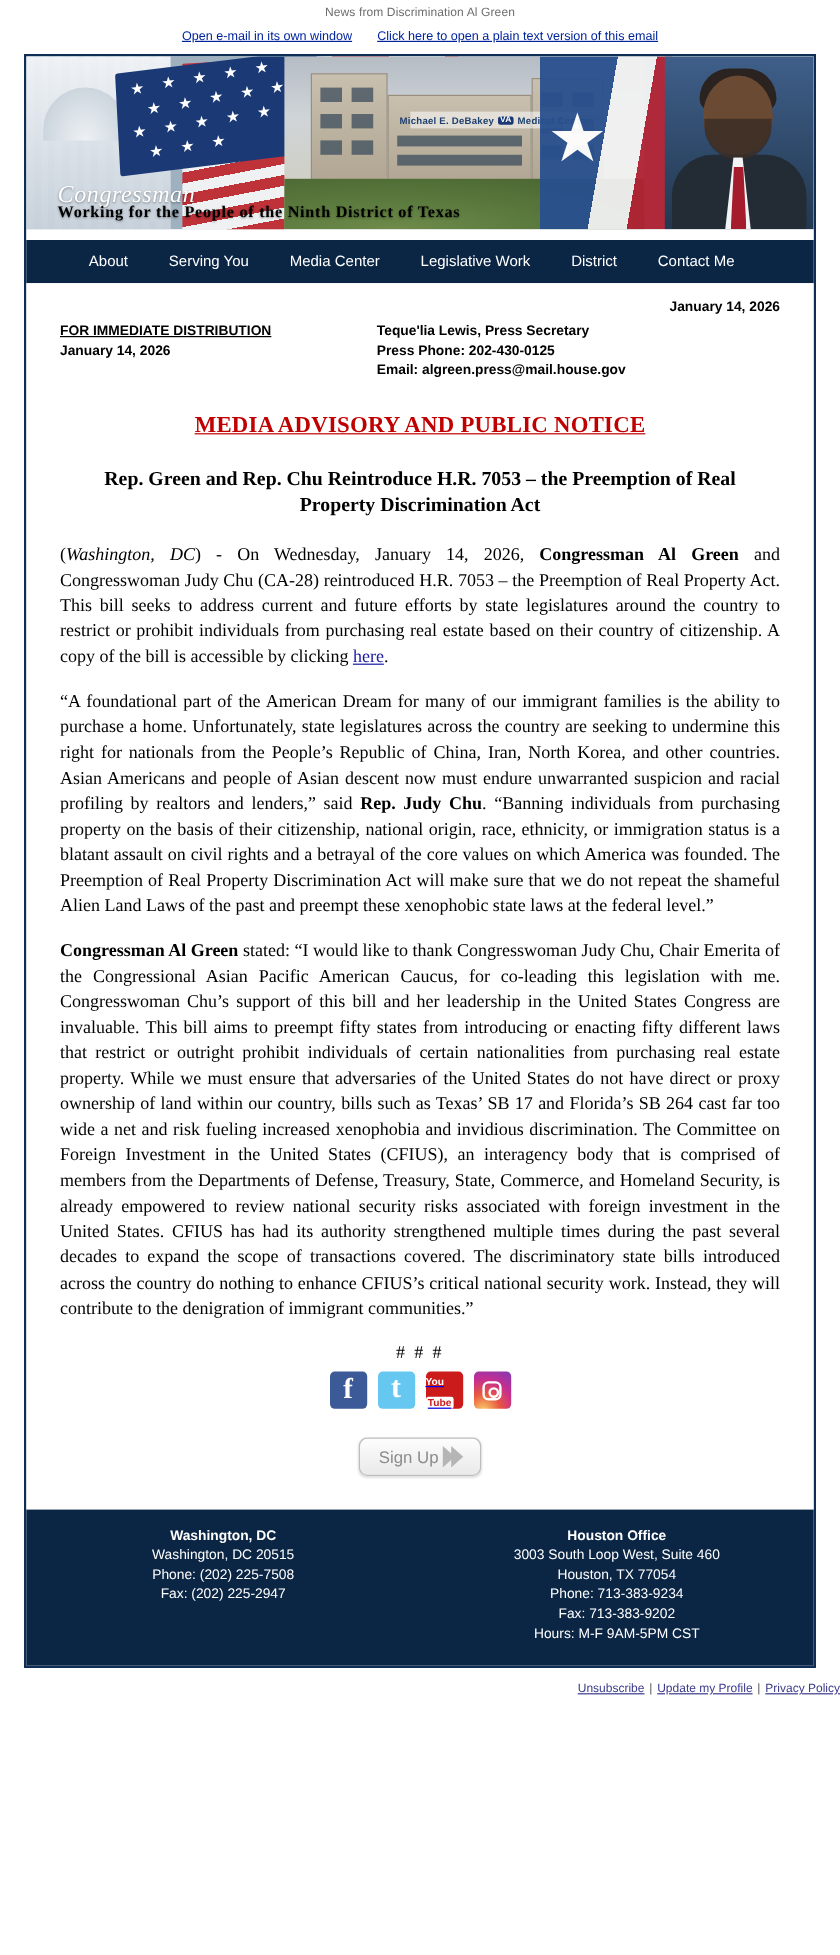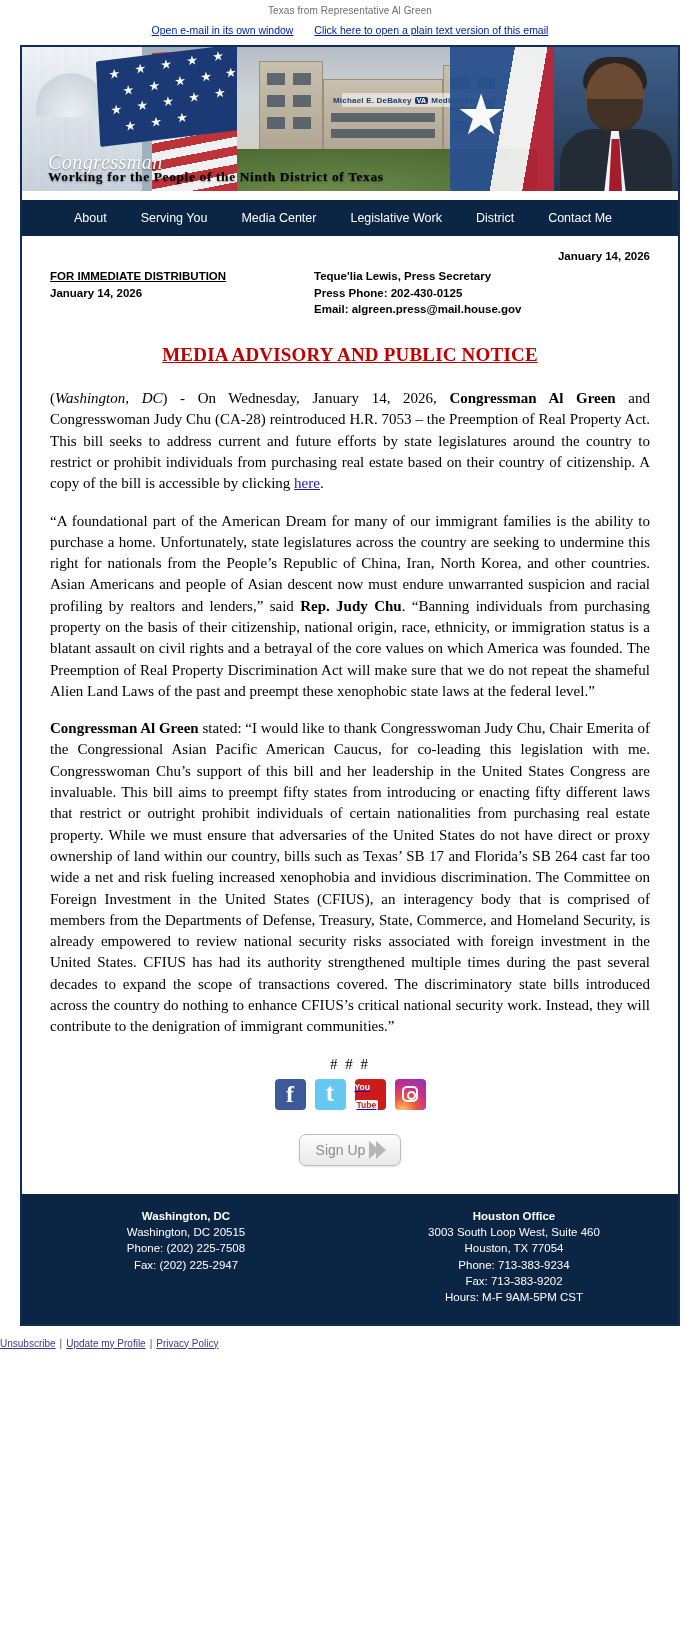--- a/index.html
+++ b/index.html
@@ -292,32 +292,32 @@
   .footer{
     background:#0b2545; color:#ffffff;
     display:flex; padding:14px 0 18px 0;
   }
   .foff{ width:50%; text-align:center; font-size:11.5px; line-height:1.42;
          font-family:"Liberation Sans", sans-serif; }
   .foff .fname{ font-weight:bold; }
 
   
   .bottom-links{
-    text-align:left; padding:12px 0 16px 0; font-size:10px;
+    text-align:right; padding:12px 0 16px 0; font-size:10px;
   }
   .bottom-links a{ color:#3b3b8c; text-decoration:underline; }
   .bottom-links .sep{ color:#555; margin:0 4px; }
 </style>
 </head>
 <body>
 
 <div class="page">
 
   <div class="preheader">
-    <div class="preheader-title">Texas from Representative Al Green</div>
+    <div class="preheader-title">News from Discrimination Al Green</div>
     <div class="preheader-links">
       <a href="#">Open e-mail in its own window</a>
       <a href="#">Click here to open a plain text version of this email</a>
     </div>
   </div>
 
   <div class="email">
 
     <div class="banner">
       <div class="banner-capitol"></div>
@@ -415,20 +415,21 @@
         </div>
         <div class="contact-right">
           <div>Teque'lia Lewis, Press Secretary</div>
           <div>Press Phone: 202-430-0125</div>
           <div>Email: algreen.press@mail.house.gov</div>
         </div>
       </div>
 
       <div class="advisory">MEDIA ADVISORY AND PUBLIC NOTICE</div>
 
+      <div class="headline">Rep. Green and Rep. Chu Reintroduce H.R. 7053 – the Preemption of Real Property Discrimination Act</div>
 
       <p class="body"><span>(</span><i>Washington, DC</i><span>) - On Wednesday, January 14, 2026, </span><b>Congressman Al Green</b><span> and Congresswoman Judy Chu (CA-28) reintroduced H.R. 7053 – the Preemption of Real Property Act. This bill seeks to address current and future efforts by state legislatures around the country to restrict or prohibit individuals from purchasing real estate based on their country of citizenship. A copy of the bill is accessible by clicking </span><a href="#">here</a><span>.</span></p>
 
       <p class="body"><span>“A foundational part of the American Dream for many of our immigrant families is the ability to purchase a home. Unfortunately, state legislatures across the country are seeking to undermine this right for nationals from the People’s Republic of China, Iran, North Korea, and other countries. Asian Americans and people of Asian descent now must endure unwarranted suspicion and racial profiling by realtors and lenders,” said </span><b>Rep. Judy Chu</b><span>. “Banning individuals from purchasing property on the basis of their citizenship, national origin, race, ethnicity, or immigration status is a blatant assault on civil rights and a betrayal of the core values on which America was founded. The Preemption of Real Property Discrimination Act will make sure that we do not repeat the shameful Alien Land Laws of the past and preempt these xenophobic state laws at the federal level.”</span></p>
 
       <p class="body"><b>Congressman Al Green</b><span> stated: “I would like to thank Congresswoman Judy Chu, Chair Emerita of the Congressional Asian Pacific American Caucus, for co-leading this legislation with me. Congresswoman Chu’s support of this bill and her leadership in the United States Congress are invaluable. This bill aims to preempt fifty states from introducing or enacting fifty different laws that restrict or outright prohibit individuals of certain nationalities from purchasing real estate property. While we must ensure that adversaries of the United States do not have direct or proxy ownership of land within our country, bills such as Texas’ SB 17 and Florida’s SB 264 cast far too wide a net and risk fueling increased xenophobia and invidious discrimination. The Committee on Foreign Investment in the United States (CFIUS), an interagency body that is comprised of members from the Departments of Defense, Treasury, State, Commerce, and Homeland Security, is already empowered to review national security risks associated with foreign investment in the United States. CFIUS has had its authority strengthened multiple times during the past several decades to expand the scope of transactions covered. The discriminatory state bills introduced across the country do nothing to enhance CFIUS’s critical national security work. Instead, they will contribute to the denigration of immigrant communities.”</span></p>
 
       <div class="hashes"># # #</div>
 
       <div class="social">

